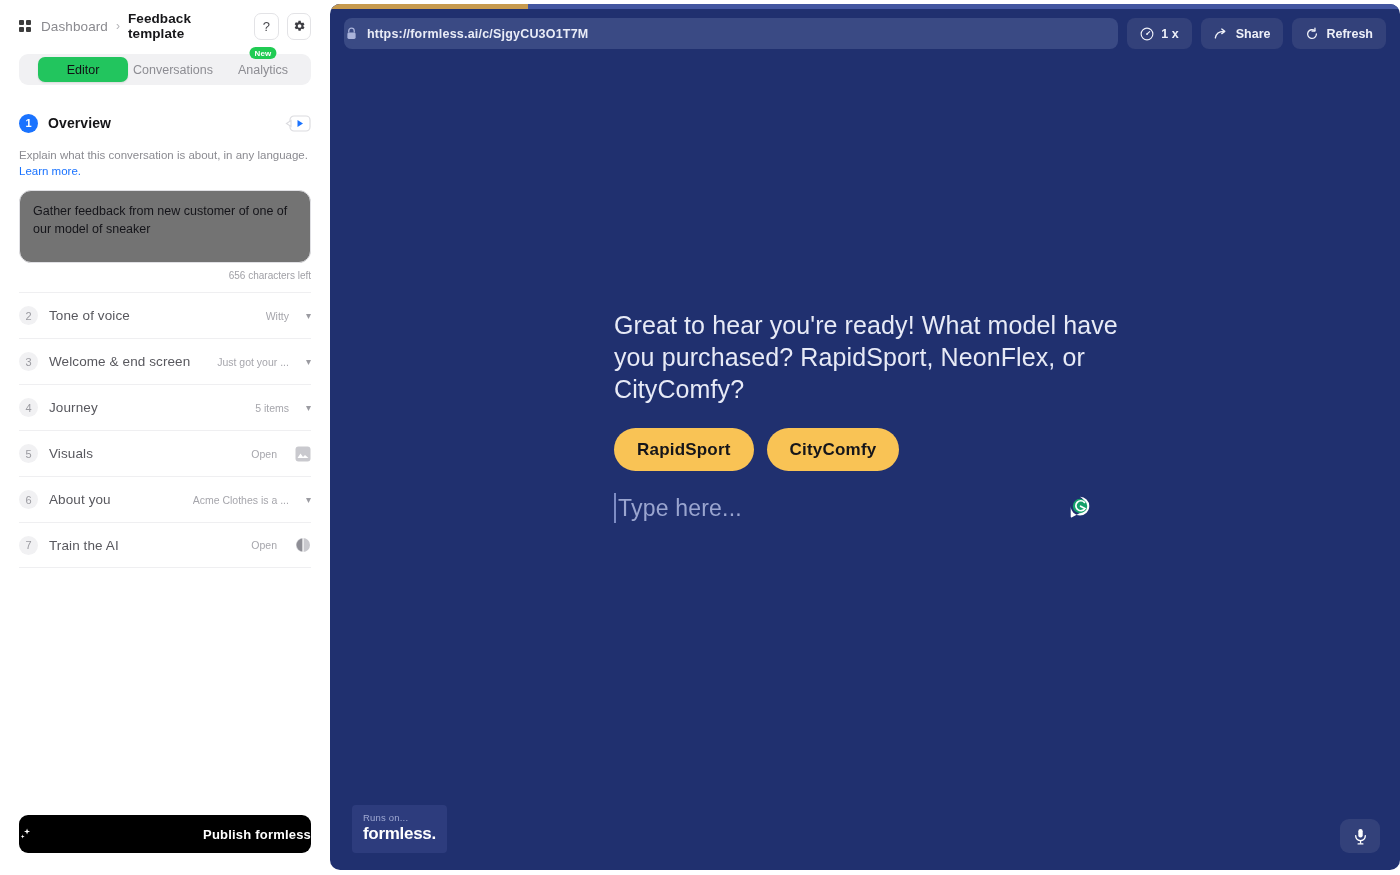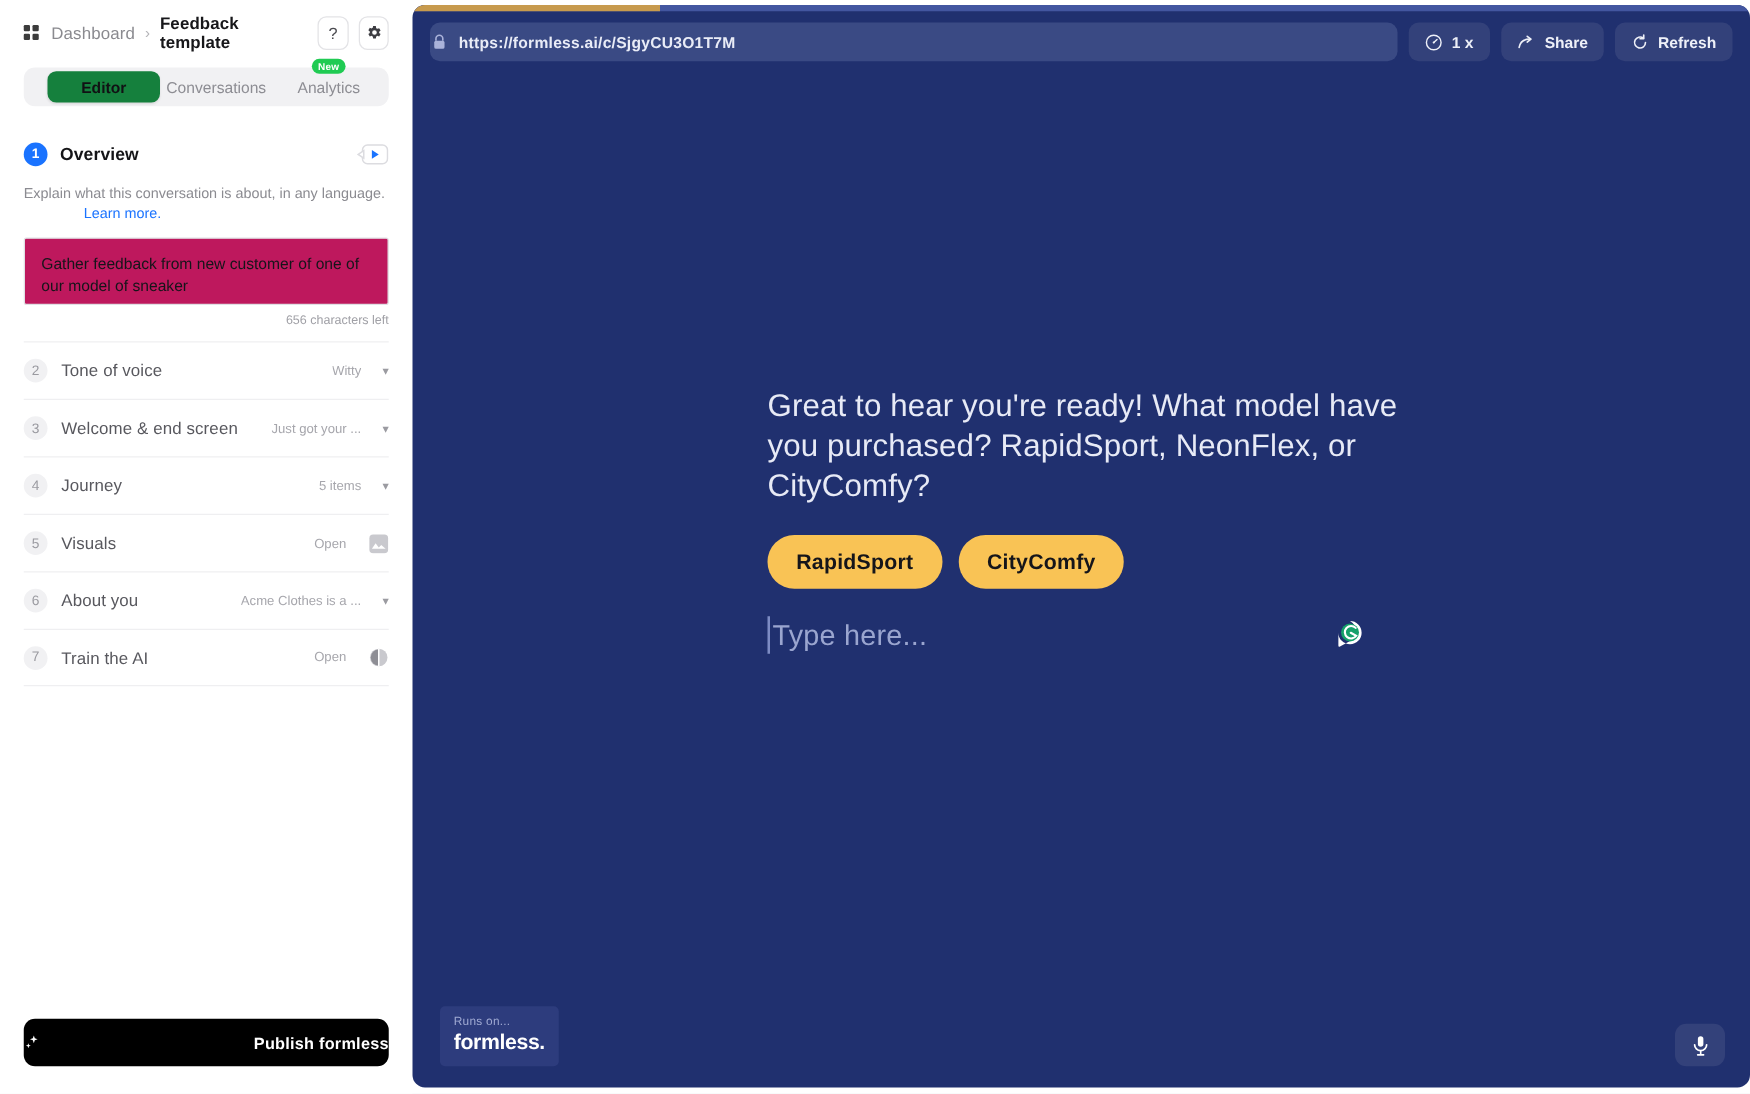--- a/index.html
+++ b/index.html
@@ -36,21 +36,21 @@
   .icon-btn.gear { font-size: 14px; }
 
   .tabs {
     display:flex; background:#f1f1f3; border-radius: 9px; height: 31px;
     padding: 3px; position: relative; margin-top: 2px;
   }
   .tab {
     flex:1; display:flex; align-items:center; justify-content:center;
     font-size: 12.5px; color:#8d8d93; border-radius: 7px; cursor:pointer; position:relative;
   }
-  .tab.active { background:#15803d; color:#111114; font-weight:bold; box-shadow: 0 1px 2px rgba(0,0,0,.10); margin-left: 16px; }
+  .tab.active { background:#22c55e; color:#111114; font-weight:normal; box-shadow: 0 1px 2px rgba(0,0,0,.10); margin-left: 16px; }
   .new-badge {
     position:absolute; top:-10px; left:50%; transform: translateX(-50%);
     background:#20cb53; color:#fff; font-size:8px; font-weight:bold;
     padding: 1.5px 5px; border-radius: 7px; letter-spacing:.2px;
   }
 
   
   .ov-head { display:flex; align-items:center; height: 28px; margin-top: 24px; gap: 10px; }
   .step-num {
     width:19px; height:19px; border-radius:50%; background:#1a73ff; color:#fff;
@@ -59,25 +59,25 @@
   }
   .step-num.grey { background:#f1f1f3; color:#9a9aa0; font-weight:normal; }
   .ov-title { font-size: 14px; font-weight: bold; color:#141417; letter-spacing:.1px; }
   .ov-spacer { flex:1 1 auto; }
   .bubble-play {
     width: 26px; height: 17px; position:relative;
   }
   .bubble-play svg { display:block; }
 
   .ov-desc { font-size: 11.5px; color:#8b8b91; line-height: 16px; margin-top: 10px; }
-  .ov-desc a { color:#1a73ff; text-decoration:none;margin-left:48px; }
+  .ov-desc a { color:#1a73ff; text-decoration:none; }
 
   .ta-wrap {
-    margin-top: 11px; border:1px solid #e0e0e4; border-radius: 2px;
-    height: 54px; padding: 11px 13px; background:#be185d;
+    margin-top: 11px; border:1px solid #e0e0e4; border-radius: 12px;
+    height: 73px; padding: 11px 13px; background:#737373;
   }
   .ta-text { font-size: 12.5px; color: #15151a; line-height: 18px; font-weight: 500; }
   .char-left { text-align:right; font-size: 10px; color:#a0a0a6; margin-top: 7px; }
 
   .row-list { margin-top: 11px; }
   .srow {
     display:flex; align-items:center; height: 46px; gap: 11px;
     border-top: 1px solid #efeff1; cursor:pointer;
   }
   .srow:last-child { border-bottom: 1px solid #efeff1; }

